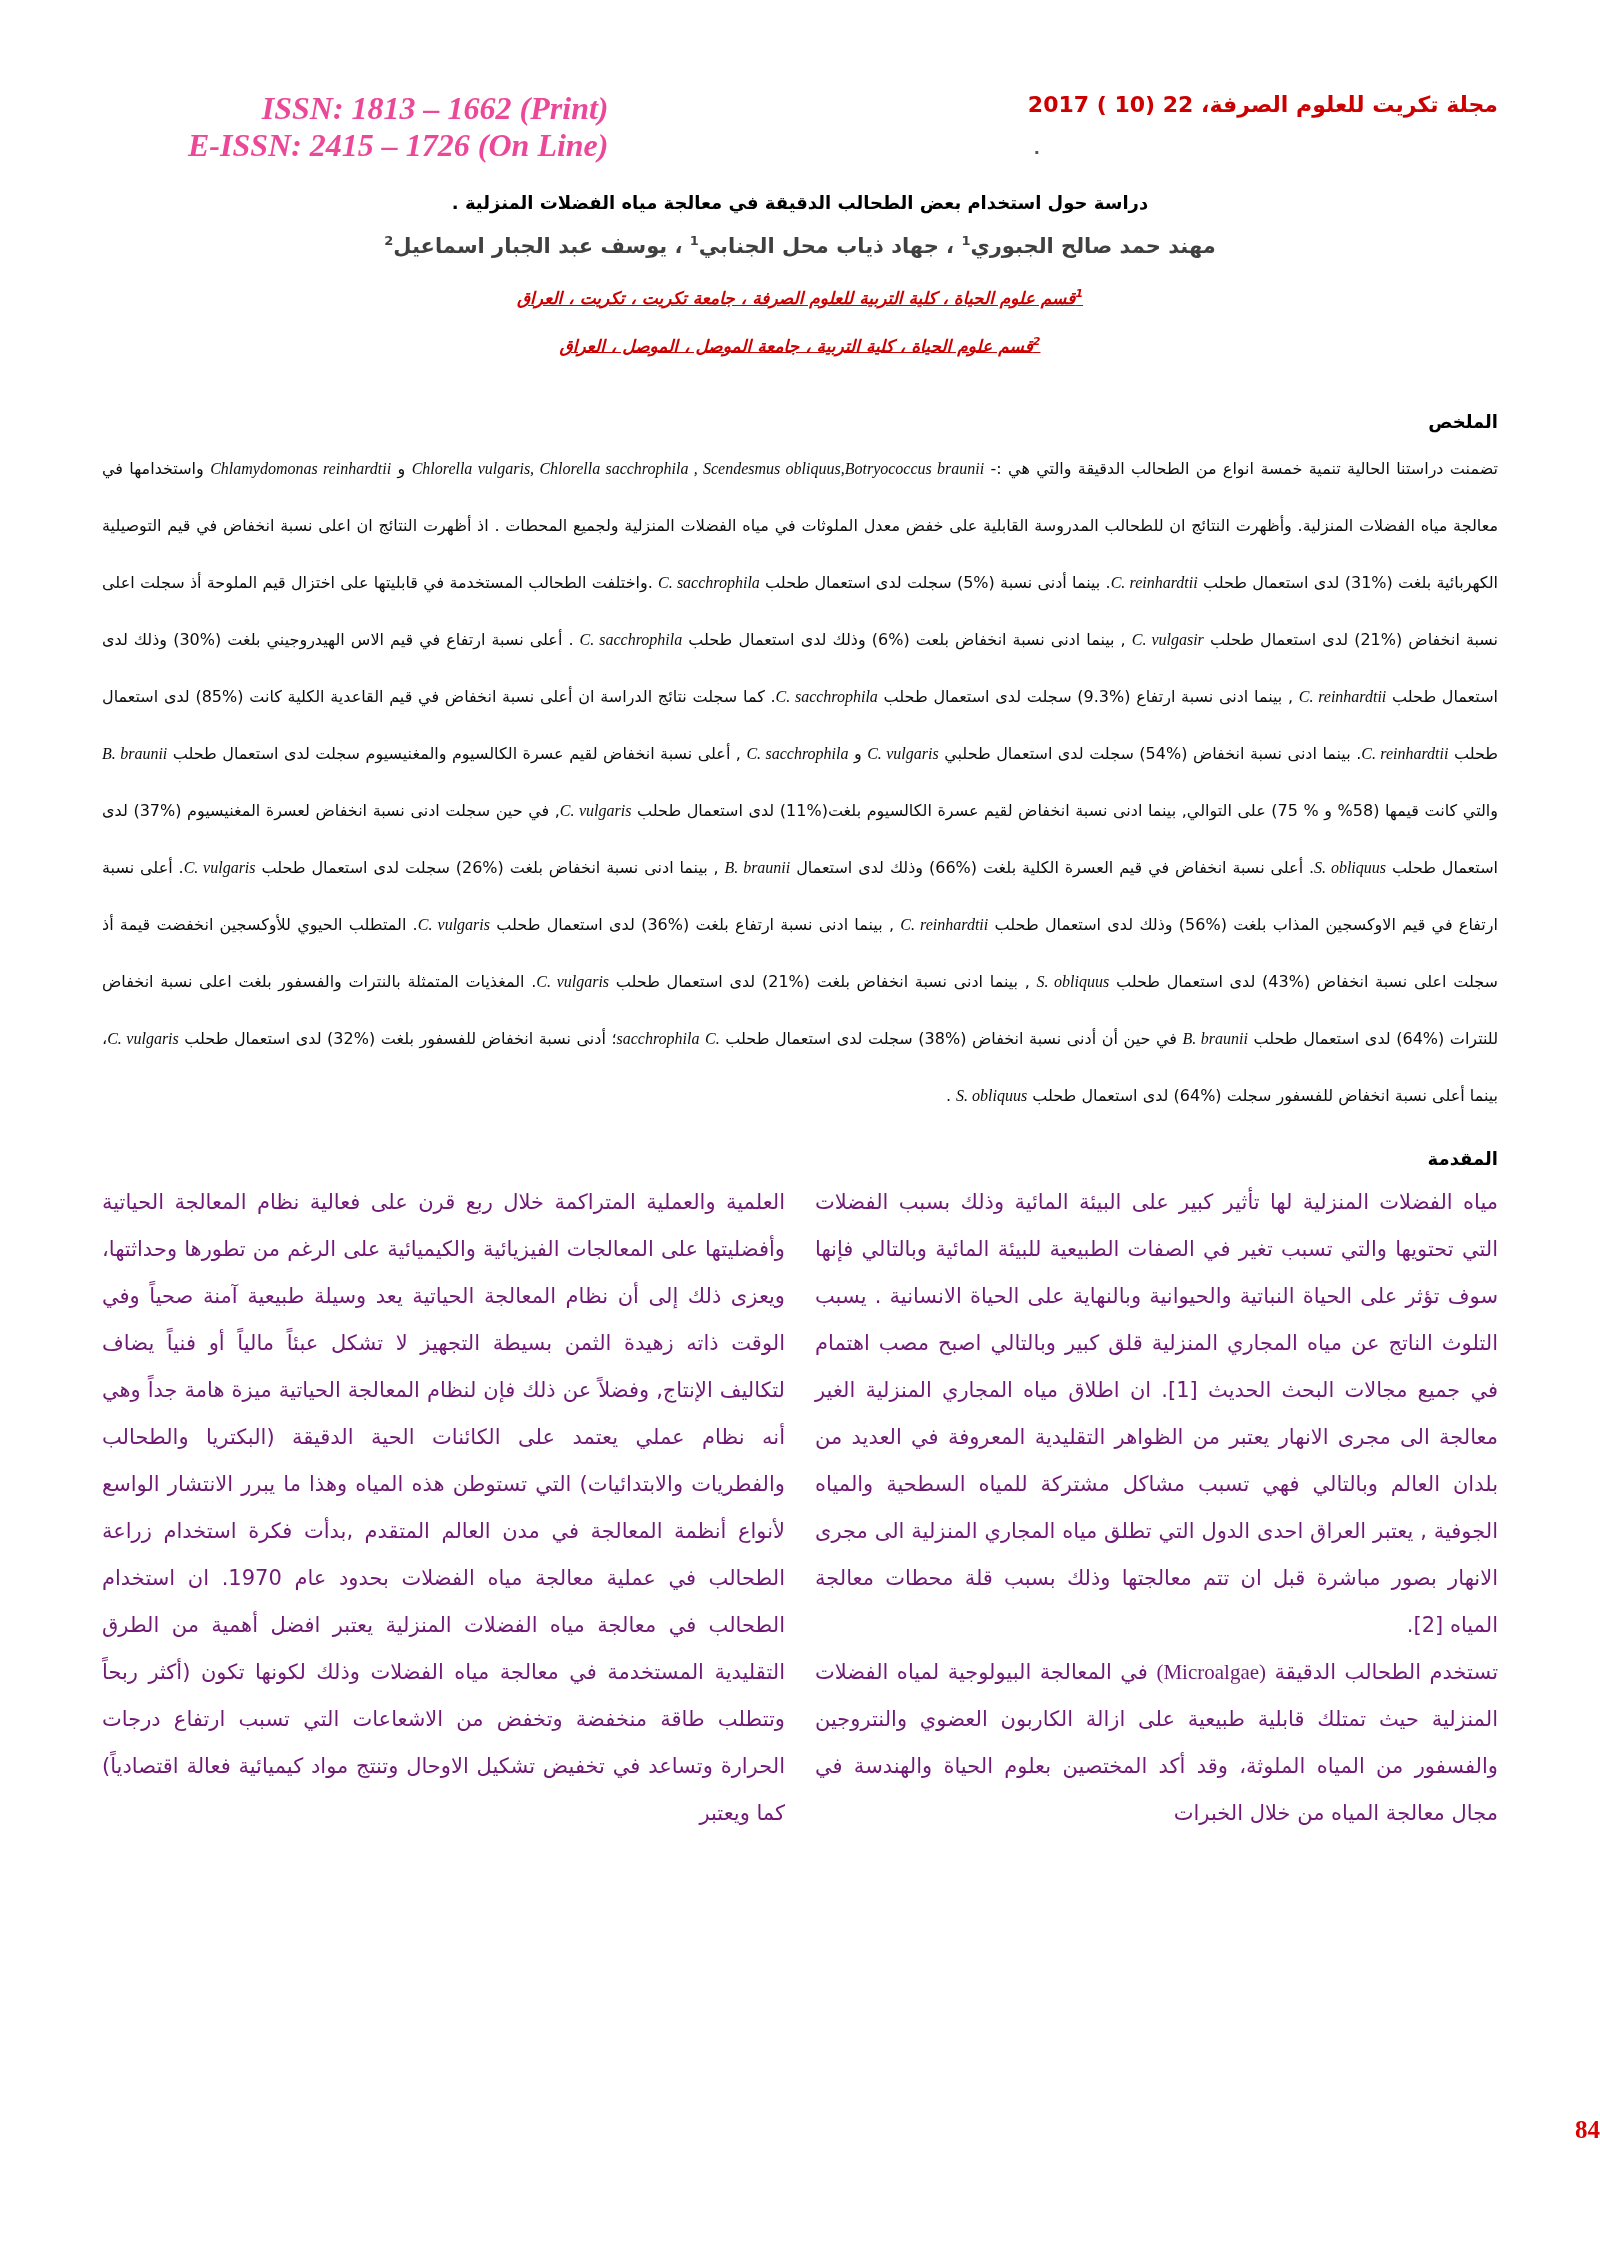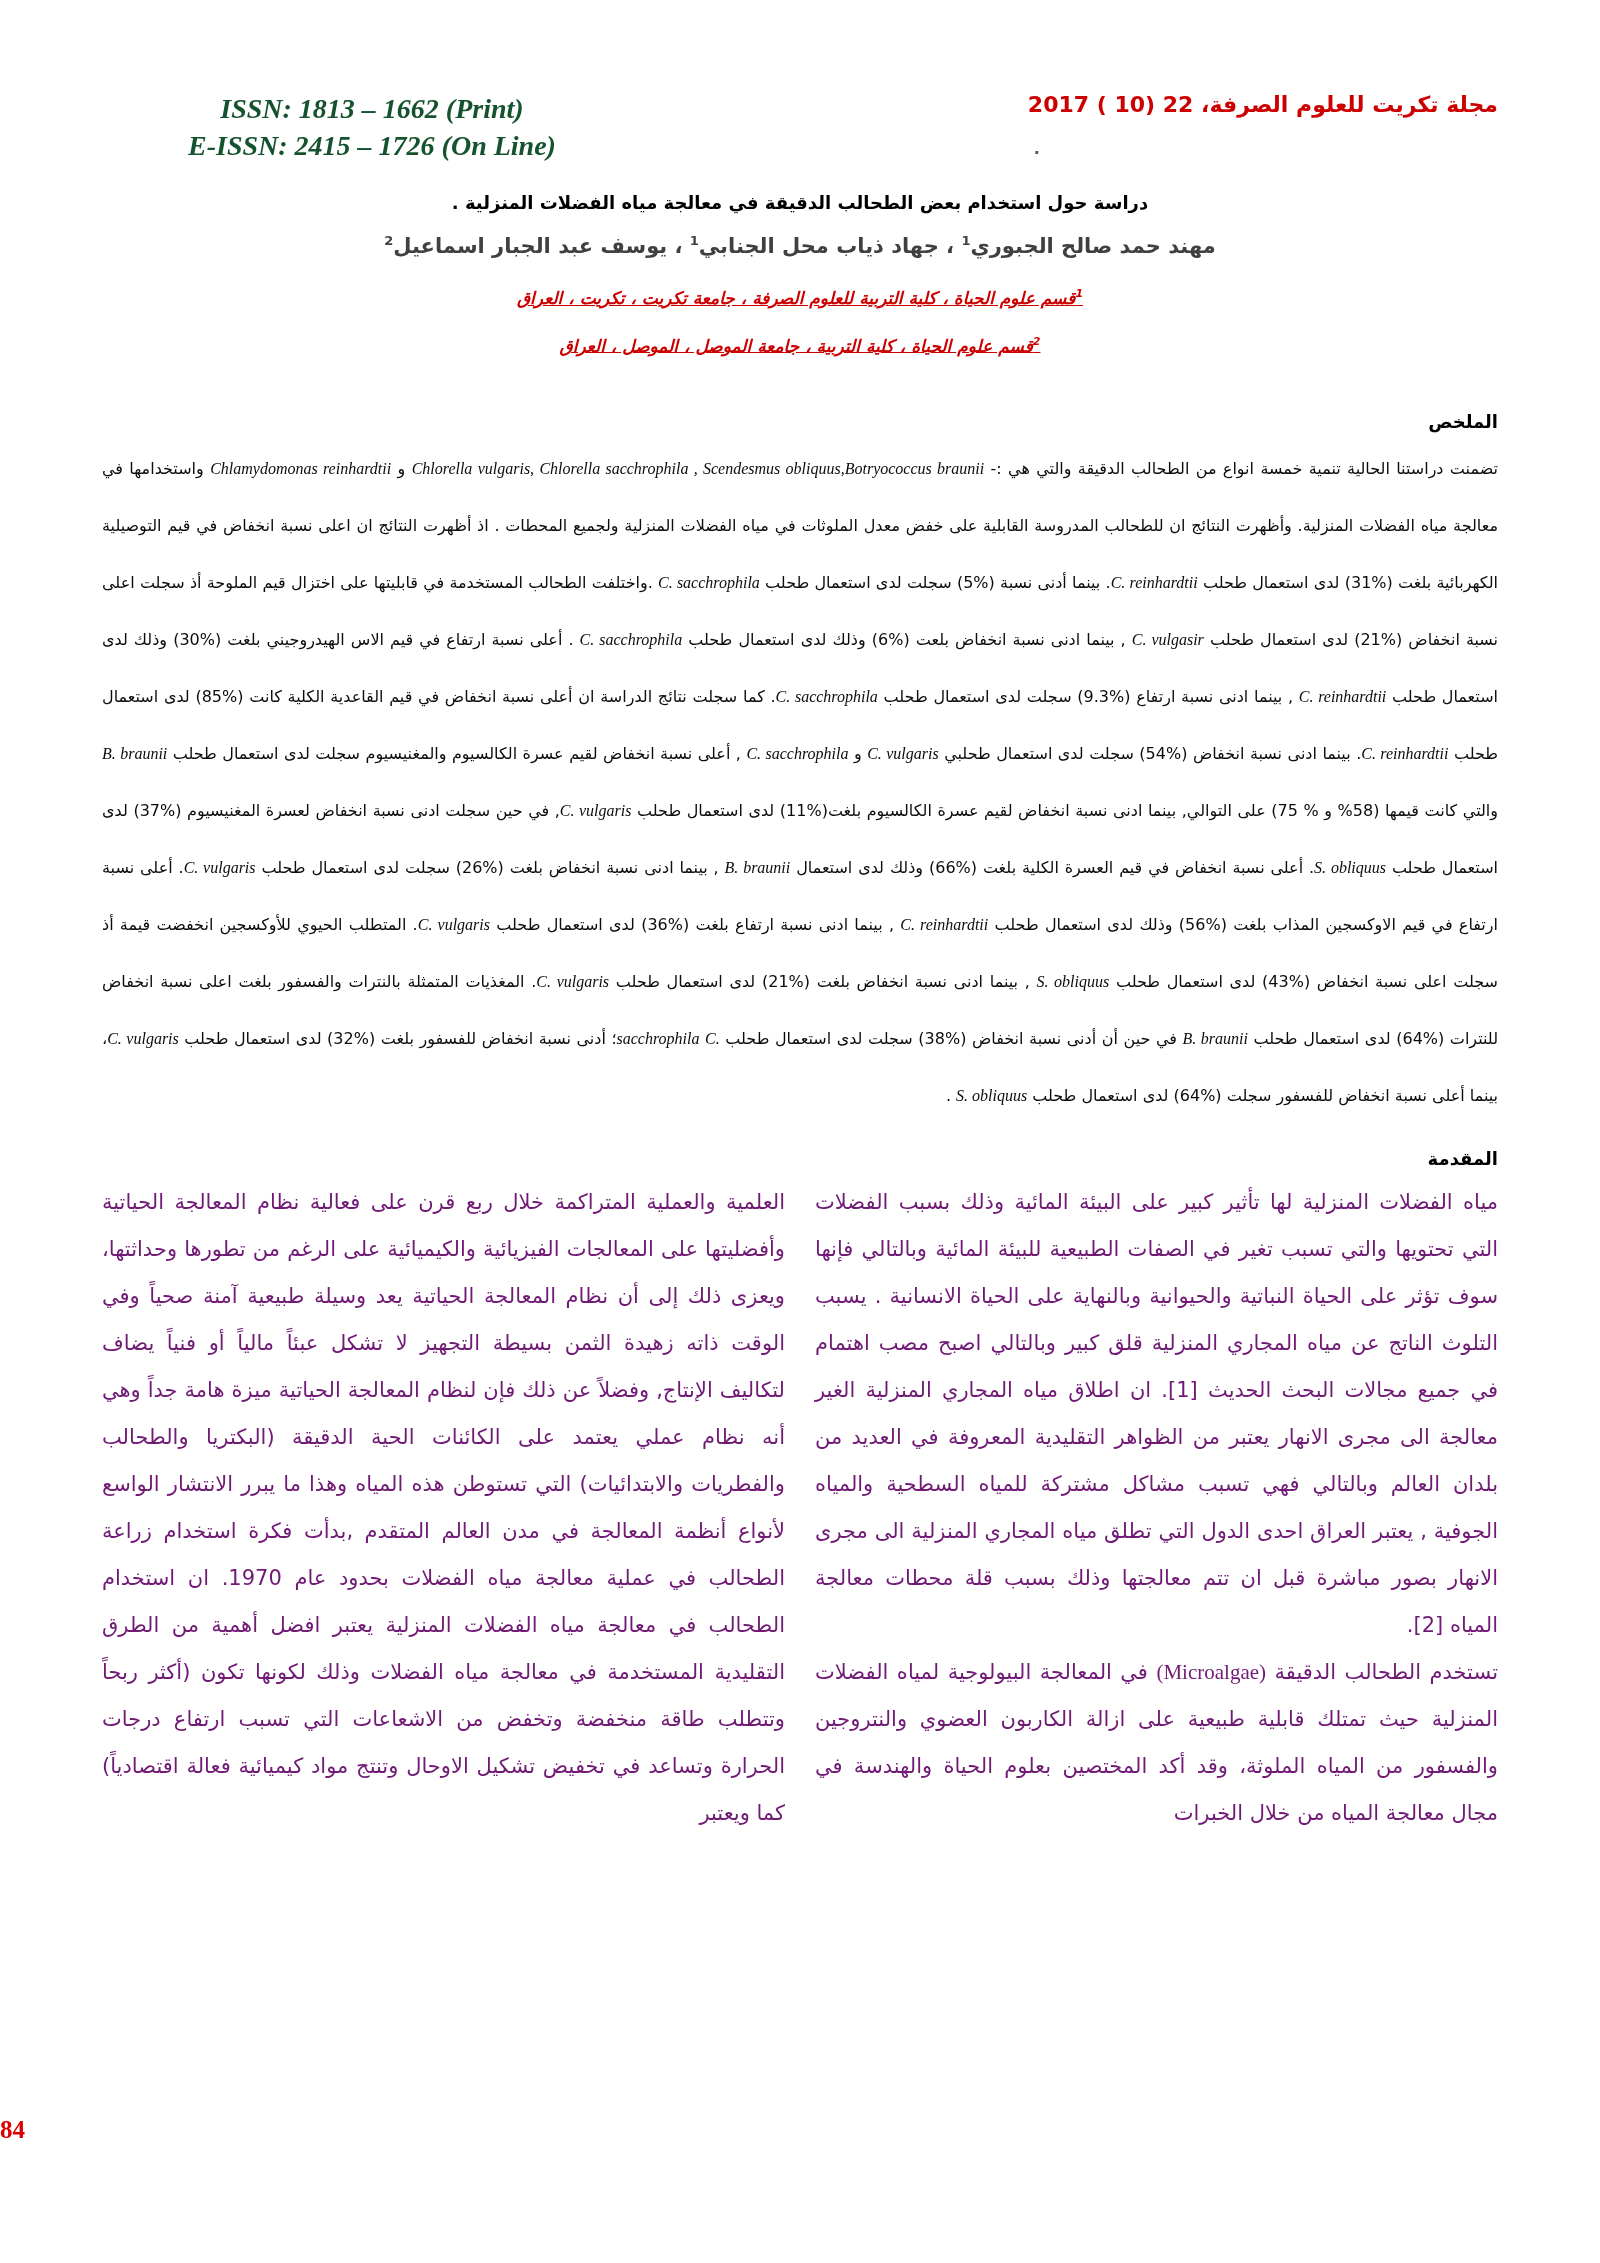--- a/index.html
+++ b/index.html
@@ -4,22 +4,22 @@
 <style>
   html,body{margin:0;padding:0;background:#ffffff;}
   body{width:1600px;height:2263px;font-family:"DejaVu Sans",sans-serif;color:#111;}
   .page{width:1600px;height:2263px;box-sizing:border-box;padding:90px 102px 0 102px;
         position:relative;direction:rtl;background:#ffffff;}
   
   .hdr{display:flex;justify-content:space-between;align-items:flex-start;}
   .journal{color:#cc0000;font-weight:bold;font-size:22px;text-align:right;line-height:30px;}
   .journal .dot{font-weight:bold;color:#555;font-size:16px;text-align:left;
                 direction:ltr;margin:14px 0 0 0;padding-left:6px;}
-  .issn{direction:ltr;text-align:center;color:#14532d;font-weight:bold;font-style:italic;
-        font-family:"Liberation Serif",serif;font-size:28px;line-height:37px;padding-left:86px;}
+  .issn{direction:ltr;text-align:right;color:#ec4899;font-weight:bold;font-style:italic;
+        font-family:"Liberation Serif",serif;font-size:32px;line-height:37px;padding-left:86px;}
   
   .title{margin-top:28px;text-align:center;font-weight:bold;font-size:18px;color:#000;}
   .authors{margin-top:20px;text-align:center;font-weight:bold;font-size:21px;color:#404040;}
   .authors sup{font-size:13px;}
   .affils{margin-top:14px;text-align:center;color:#cc0000;font-weight:bold;font-style:italic;
           font-size:17px;line-height:43px;text-decoration:underline;}
   .affils sup{font-size:11px;font-style:italic;}
   
   .sec-h{font-weight:bold;font-size:18px;color:#000;text-align:right;}
   .abs-h{margin-top:44px;}
@@ -28,21 +28,21 @@
   .abstract{margin-top:8px;font-size:16px;line-height:57px;text-align:justify;color:#0c0c0c;}
   .lat{font-family:"Liberation Serif",serif;font-style:italic;}
   .latu{font-family:Liberation Serif, serif;font-style:normal;}
   sup{vertical-align:super;}
   
   .cols{margin-top:10px;display:flex;gap:30px;}
   .col{width:calc((100% - 30px)/2);font-size:21px;line-height:47px;text-align:justify;color:#701a75;}
   .col p{margin:0;}
   .col p + p{margin-top:0;}
   
-  .pageno{position:absolute;top:2116px;left:0;right:0;text-align:left;
+  .pageno{position:absolute;top:2116px;left:0;right:0;text-align:right;
           color:#dd0000;font-weight:bold;font-size:25px;font-family:"Liberation Serif",serif;}
 </style>
 </head>
 <body>
 
 <div class="page">
 
   <div class="hdr">
     <div class="journal">
       <div>مجلة تكريت للعلوم الصرفة،  22 (10 ) 2017</div>

